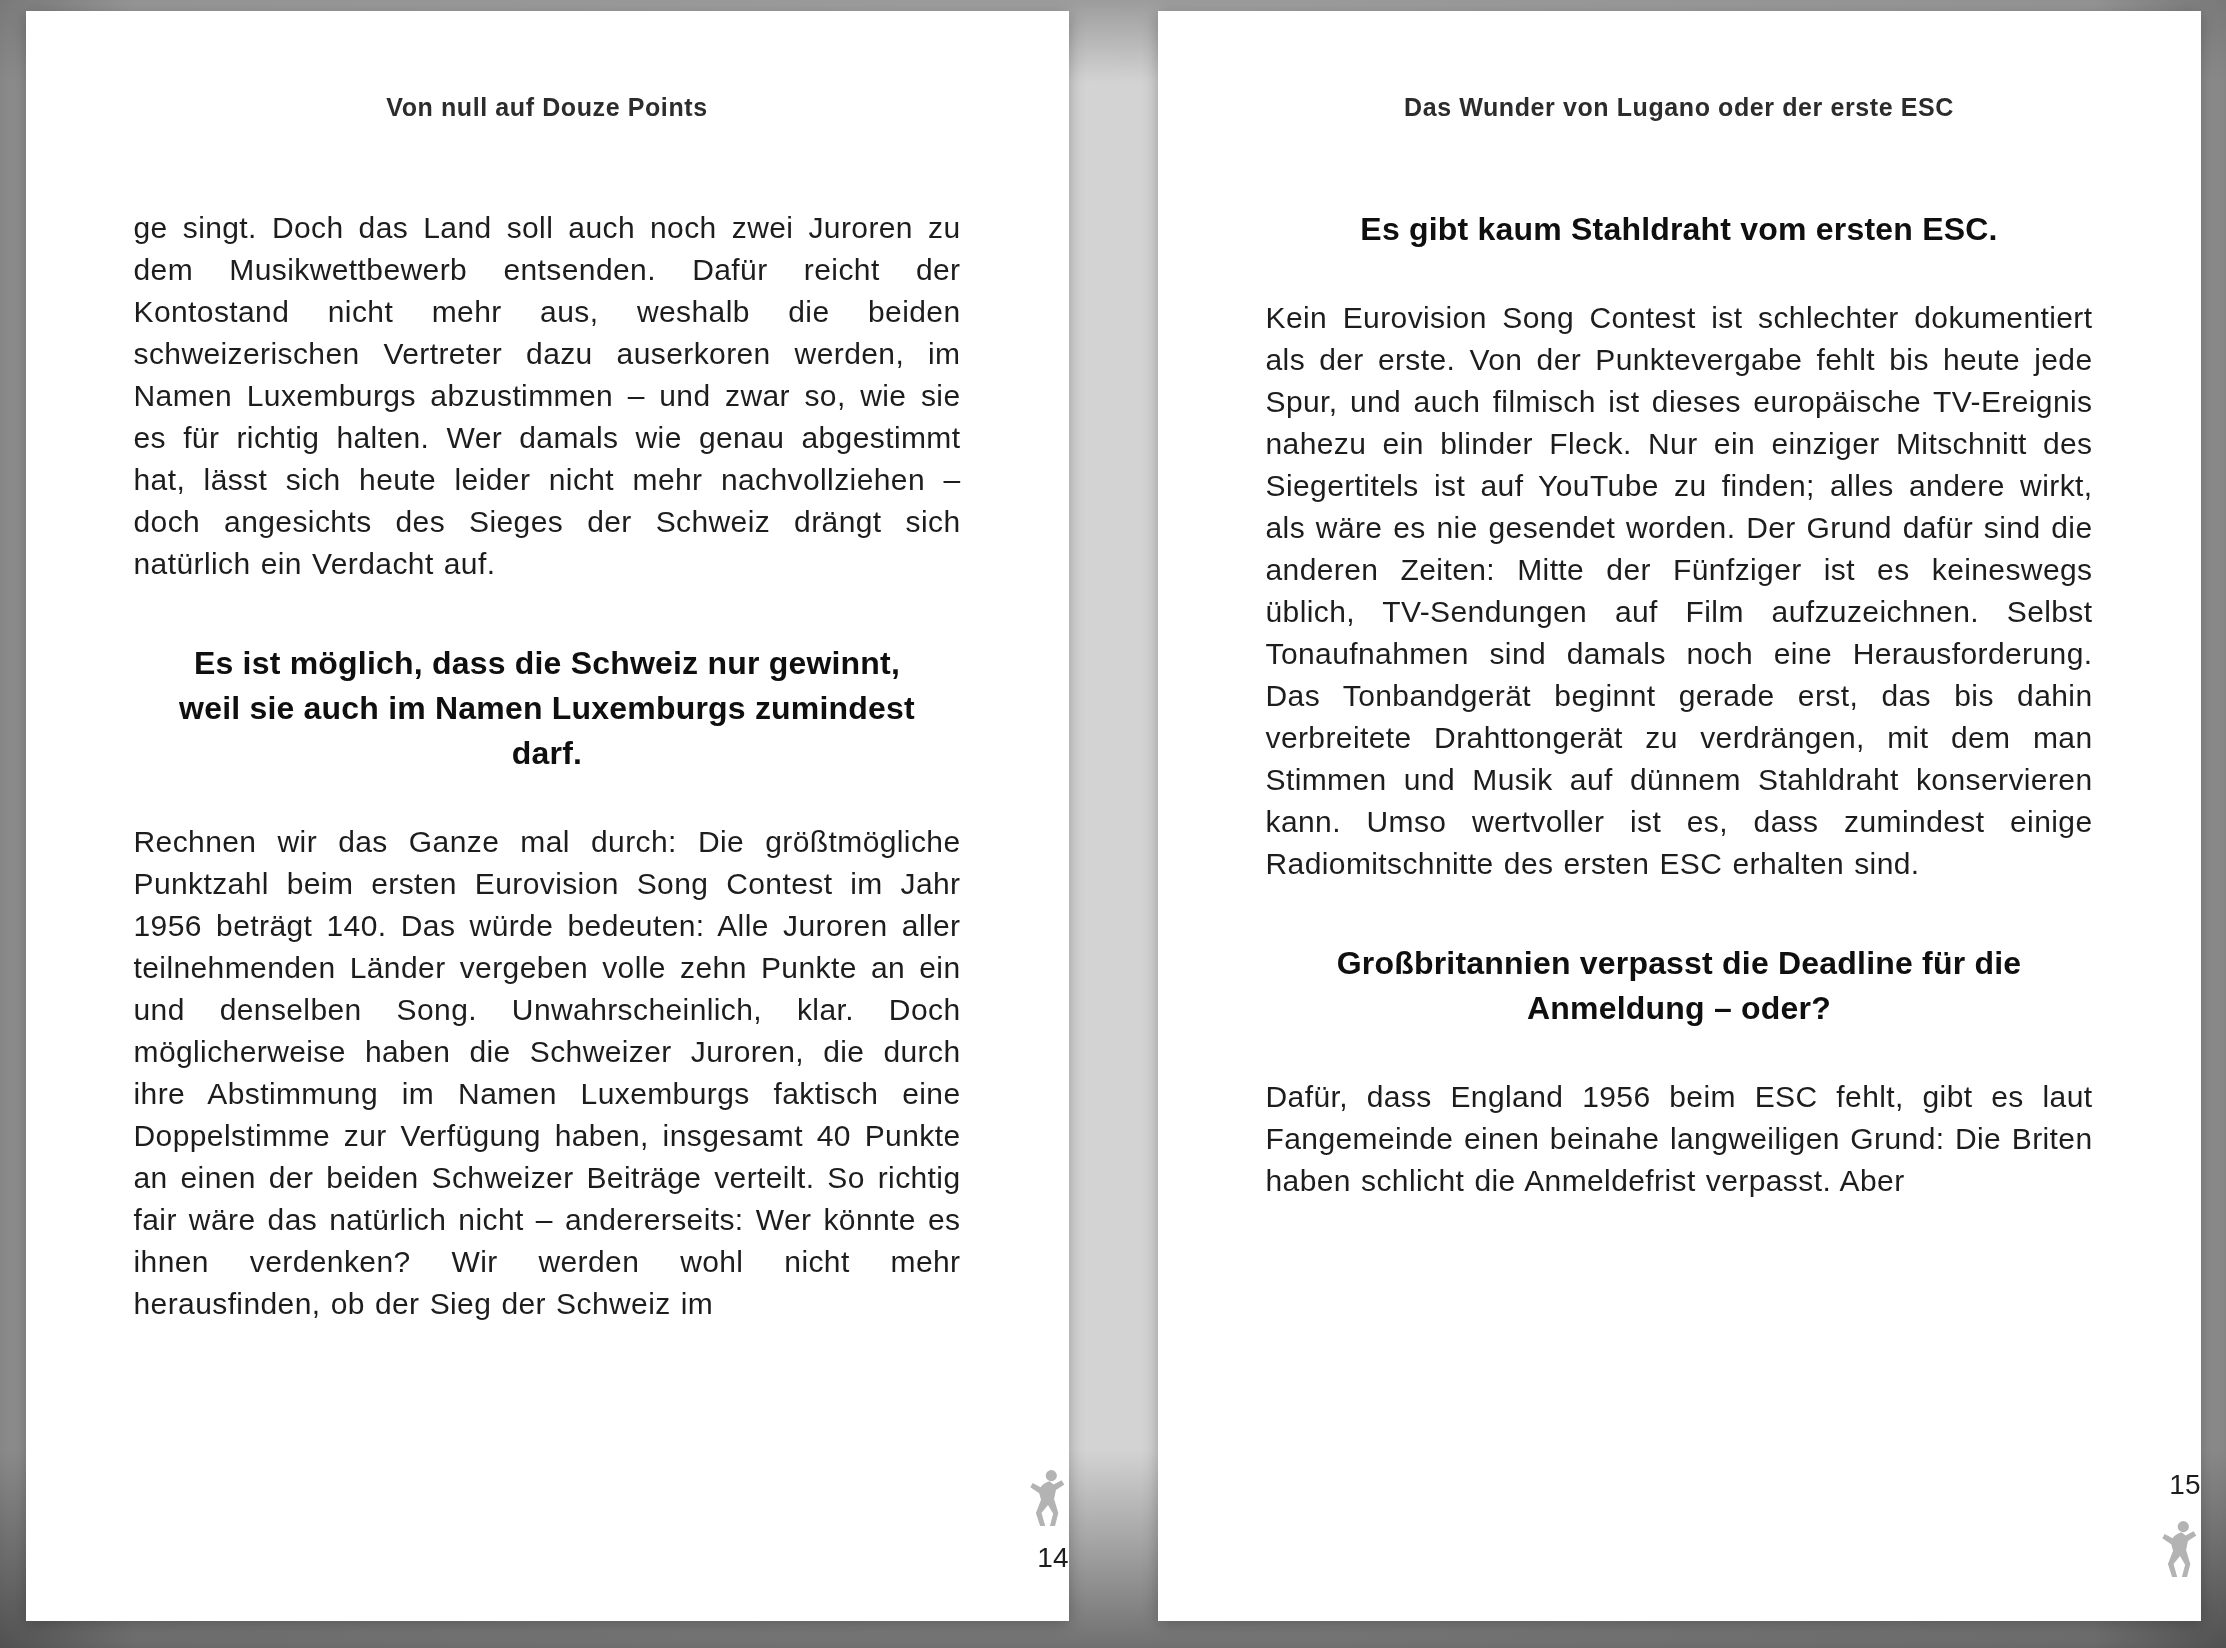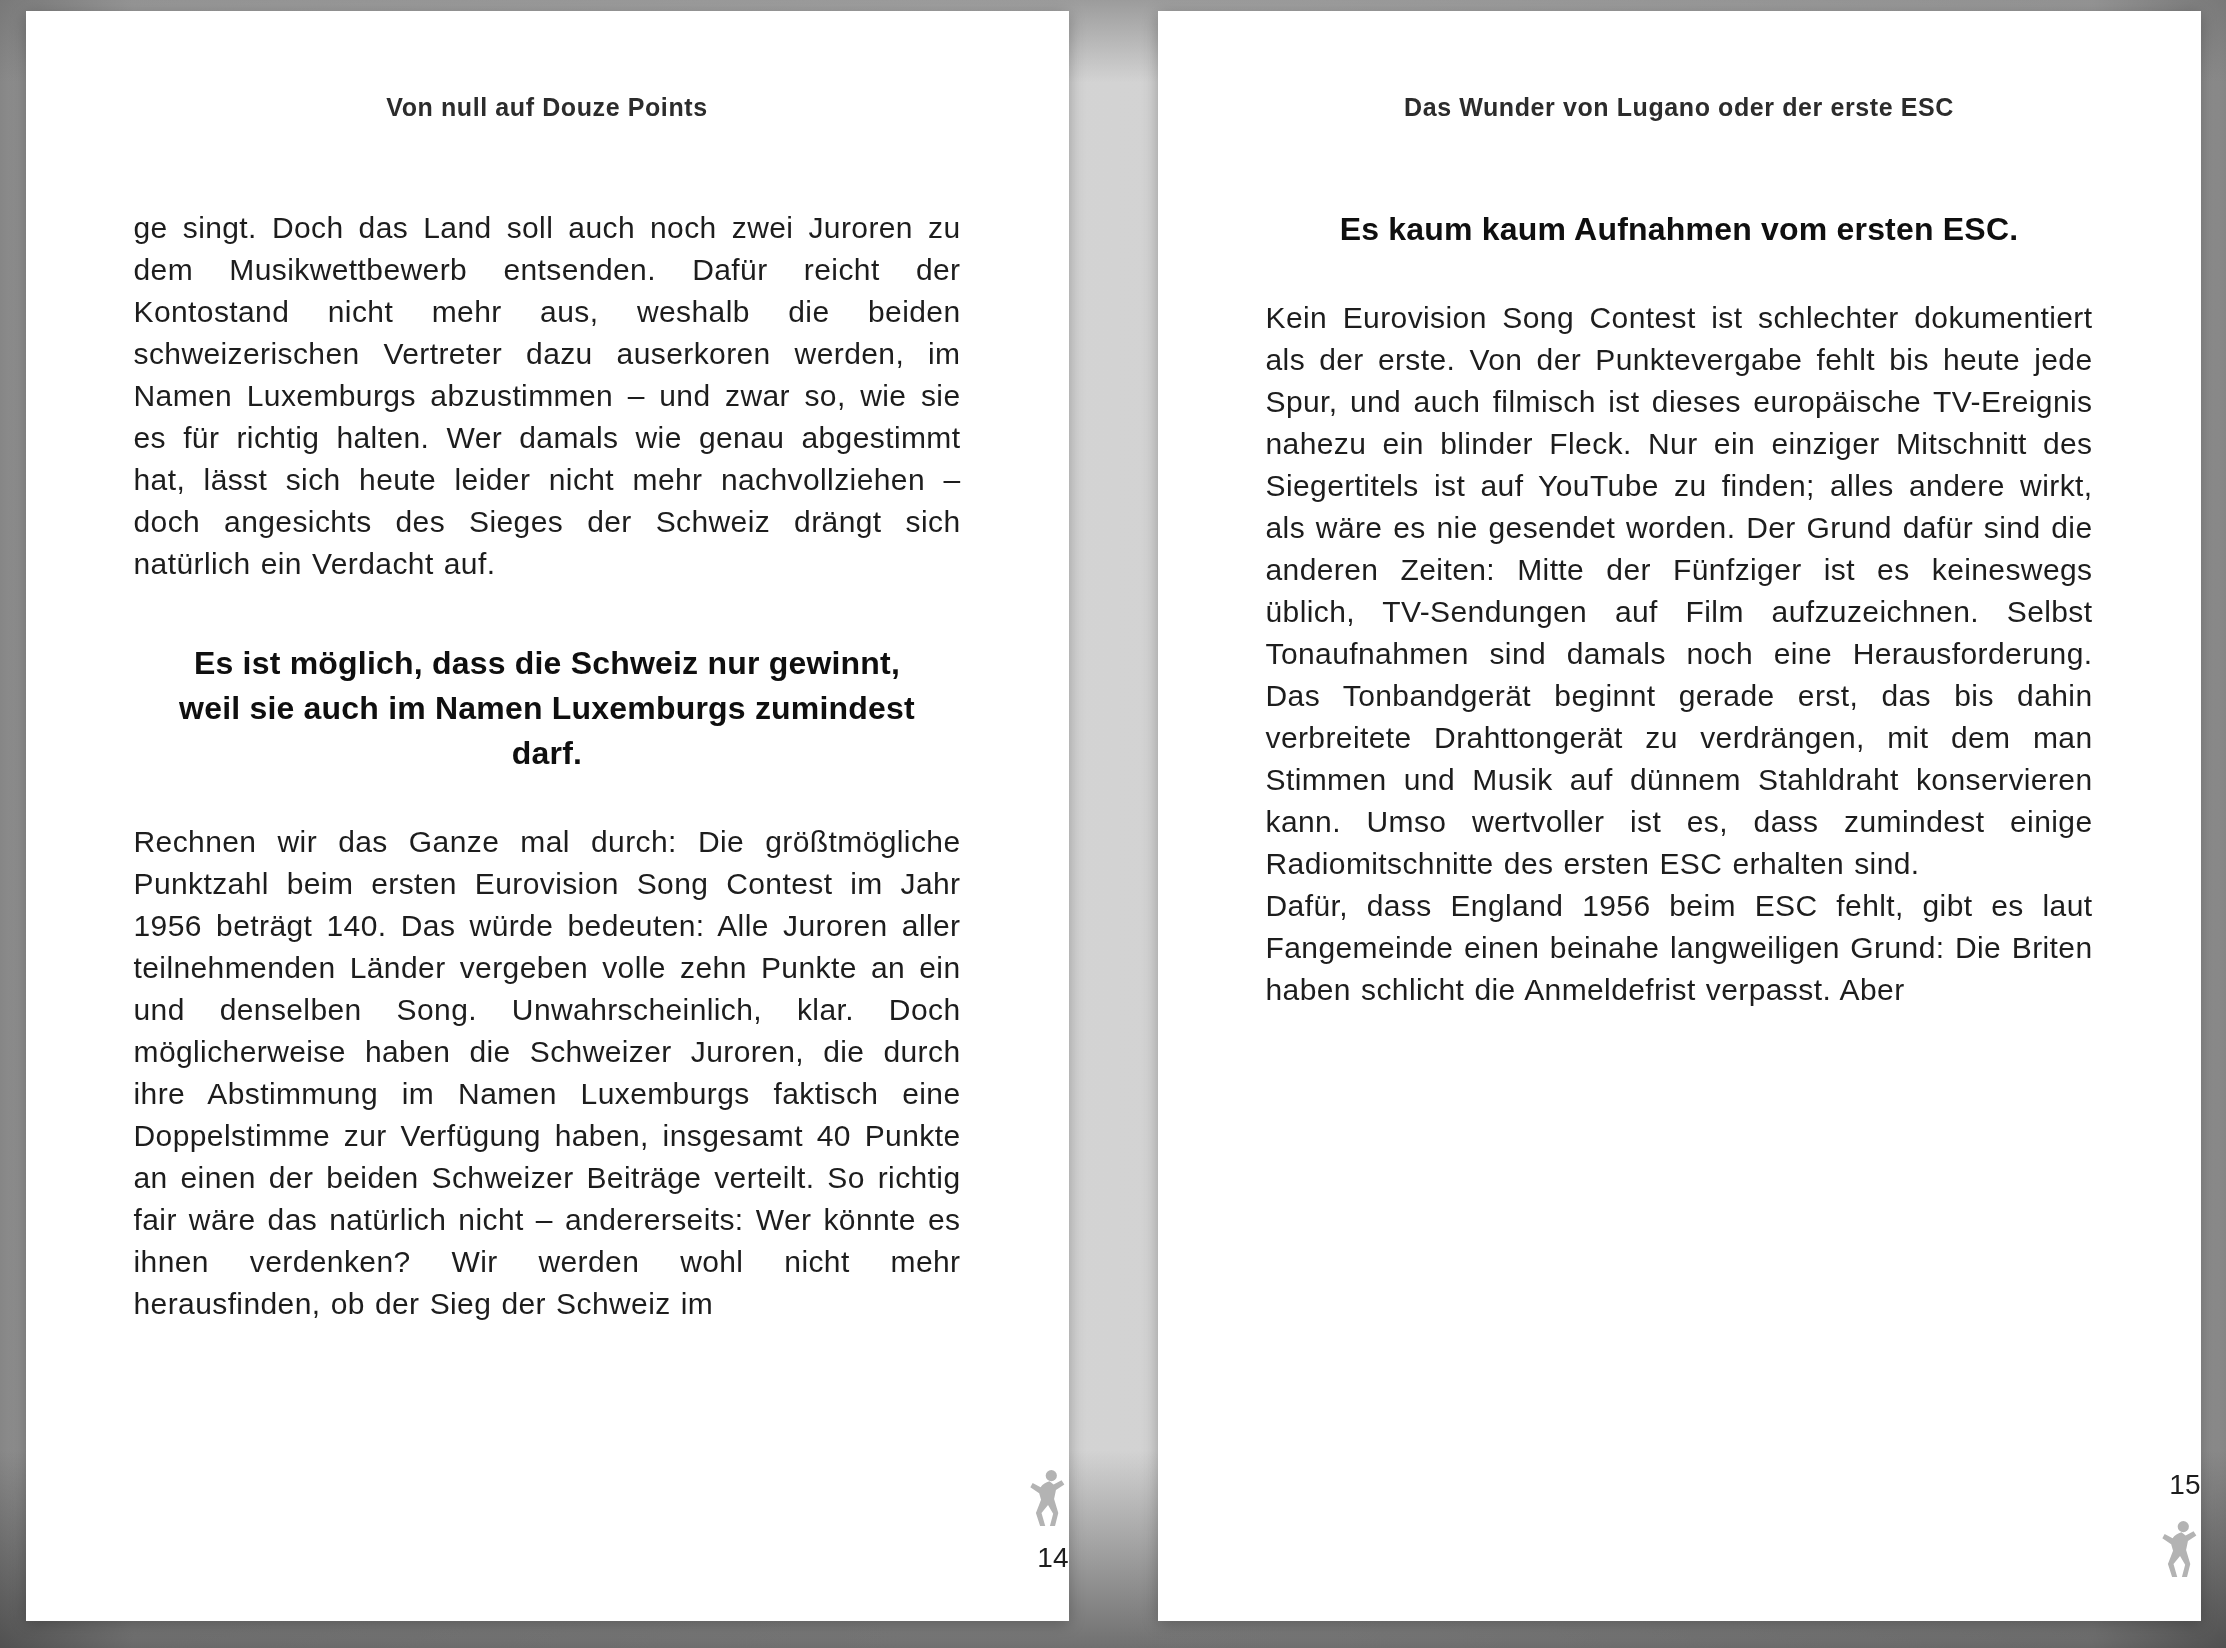--- a/index.html
+++ b/index.html
@@ -111,24 +111,25 @@
         </svg>
       </span>
       <span class="page-number">14</span>
     </div>
   </div>
 
   <div class="page">
     <div class="running-header">Das Wunder von Lugano oder der erste ESC</div>
 
 
-    <h2 class="section-heading">Es kaum kaum Aufnahmen vom ersten ESC.</h2>
+    <h2 class="section-heading">Es gibt kaum Stahldraht vom ersten ESC.</h2>
 
     <p class="body-text">Kein Eurovision Song Contest ist schlechter dokumentiert als der erste. Von der Punktevergabe fehlt bis heute jede Spur, und auch filmisch ist dieses europäische TV-Ereignis nahezu ein blinder Fleck. Nur ein einziger Mitschnitt des Siegertitels ist auf YouTube zu finden; alles andere wirkt, als wäre es nie gesendet worden. Der Grund dafür sind die anderen Zeiten: Mitte der Fünfziger ist es keineswegs üblich, TV-Sendungen auf Film aufzuzeichnen. Selbst Tonaufnahmen sind damals noch eine Herausforderung. Das Tonbandgerät beginnt gerade erst, das bis dahin verbreitete Drahttongerät zu verdrängen, mit dem man Stimmen und Musik auf dünnem Stahldraht konservieren kann. Umso wertvoller ist es, dass zumindest einige Radiomitschnitte des ersten ESC erhalten sind.</p>
 
+    <h2 class="section-heading">Großbritannien verpasst die Deadline für die Anmeldung – oder?</h2>
 
     <p class="body-text">Dafür, dass England 1956 beim ESC fehlt, gibt es laut Fangemeinde einen beinahe langweiligen Grund: Die Briten haben schlicht die Anmeldefrist verpasst. Aber</p>
 
     <div class="page-footer">
       <span class="page-number">15</span>
       <span class="figure-icon">
         <svg width="41" height="58" viewBox="0 0 44 62" aria-hidden="true">
           <g fill="#b3b3b3">
             <circle cx="25" cy="7" r="6"></circle>
             <path d="M23 13 C19 14 16 16 13.5 19.5 L5 15 L2.5 19.5 L12 26 L14 33 L8.5 47 L13 61 L18.5 61 L14.5 47 L21.5 38.5 L27 48 L23.5 61 L29 61 L32.5 47 L28 32 L30 22.5 L39 16.5 L36 12 L27.5 16.5 Z"></path>

